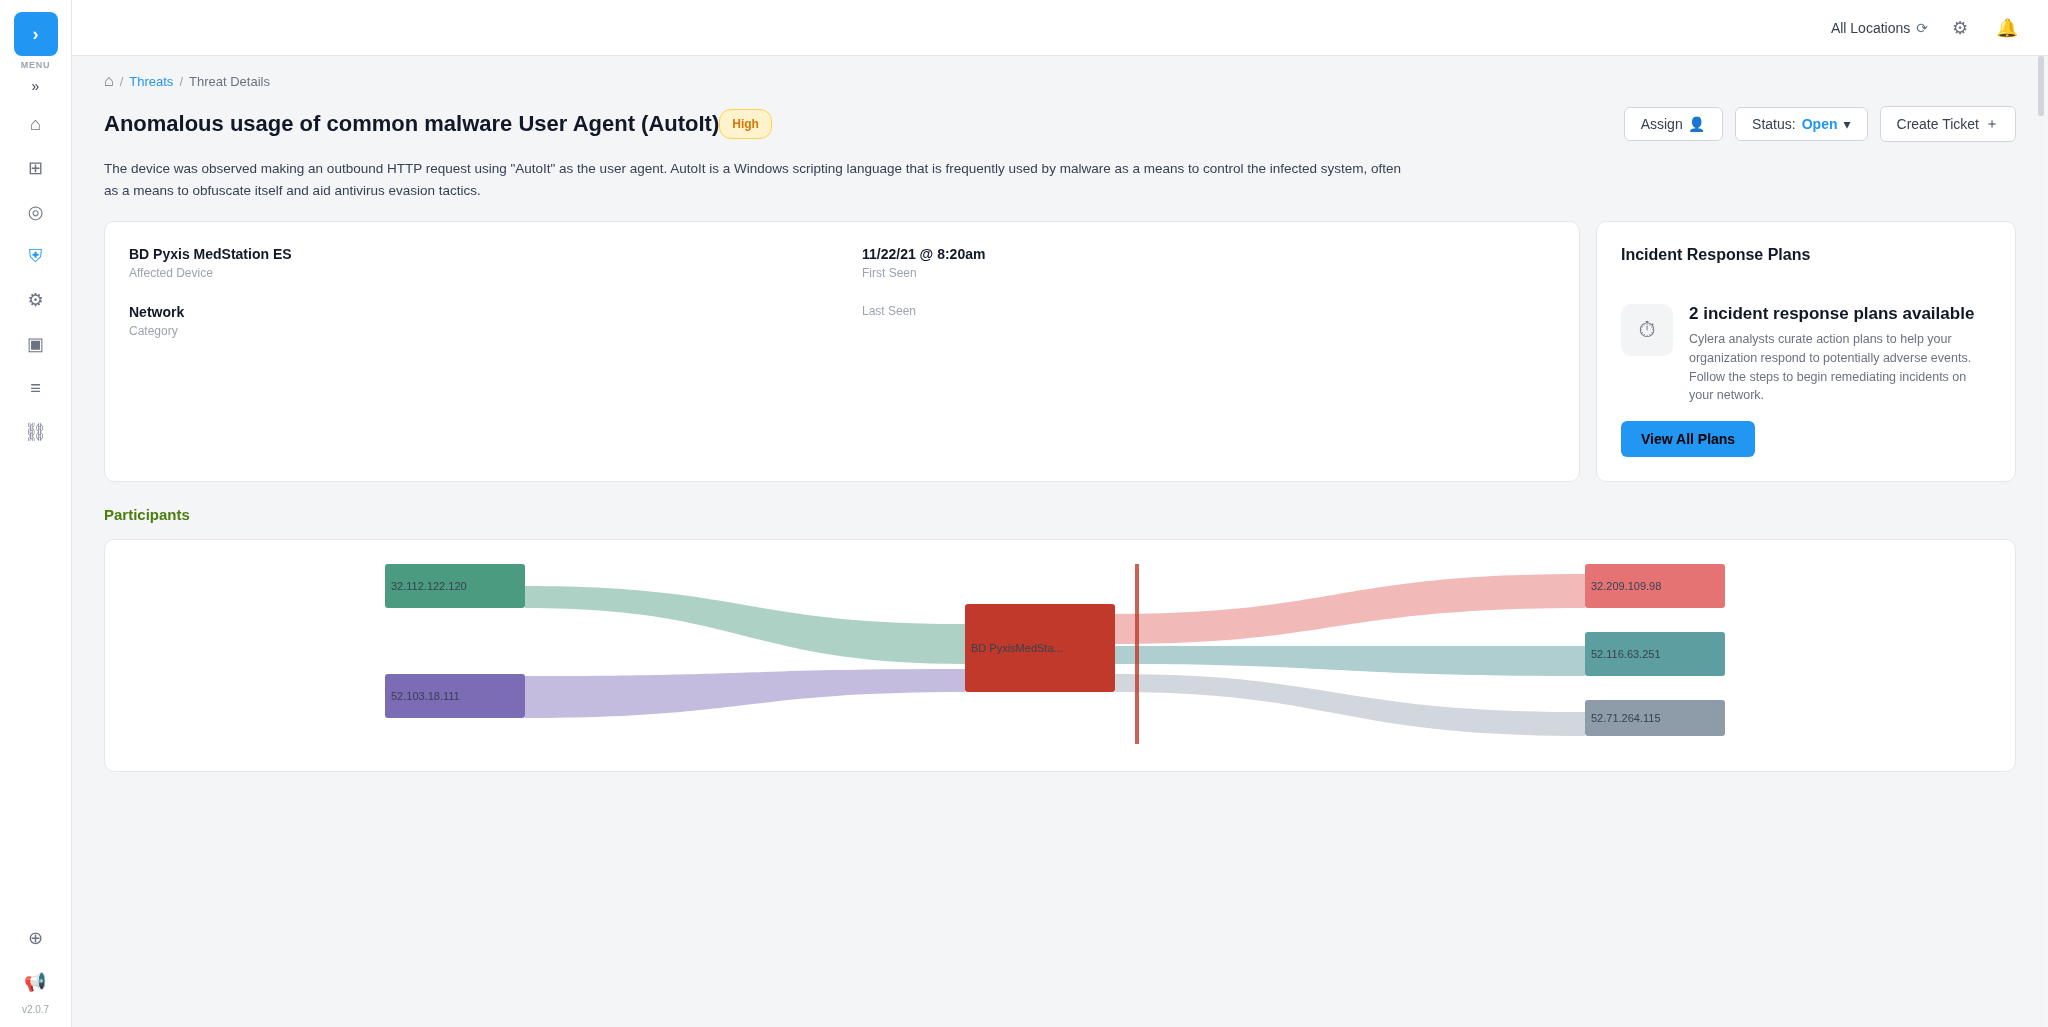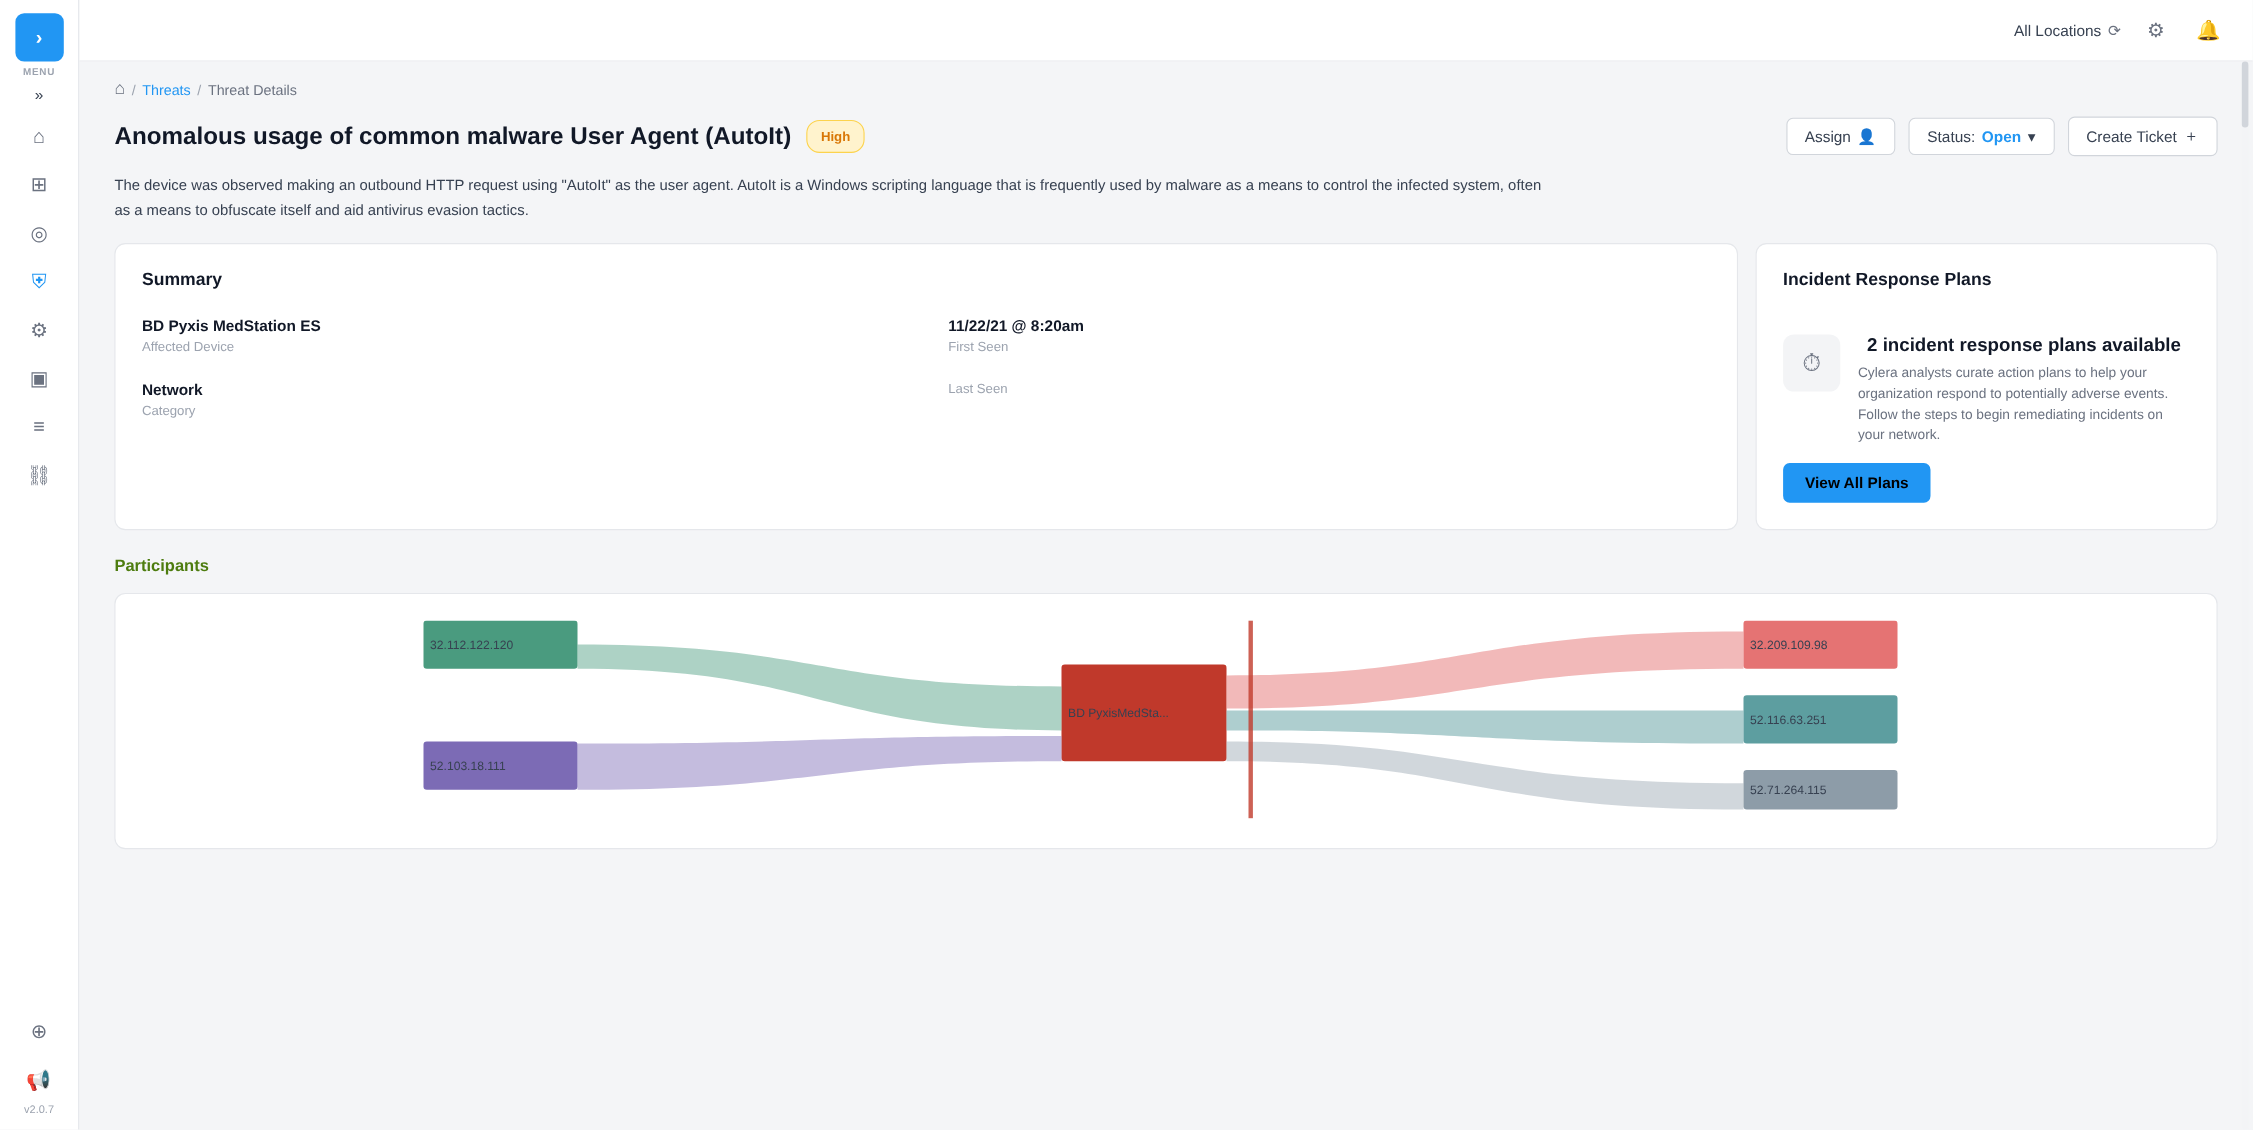--- a/index.html
+++ b/index.html
@@ -112,21 +112,21 @@
     .breadcrumb-current { color: #6b7280; }
     .breadcrumb-home { font-size: 16px; color: #6b7280; }
 
     
     .page-header {
       display: flex; align-items: center; justify-content: space-between;
       margin-bottom: 16px;
       flex-wrap: wrap; gap: 12px;
     }
     .page-title-group {
-      display: flex; align-items: center; gap: 14px;
+      display: flex; align-items: center; gap: 0;
     }
     .page-title {
       font-size: 22px; font-weight: 700; color: #111827;
     }
     .severity-badge {
       background: #fff3cd;
       color: #d97706;
       border: 1px solid #fcd34d;
       border-radius: 12px;
       padding: 7px 12px;
@@ -212,21 +212,20 @@
       background: #f3f4f6;
       border-radius: 10px;
       display: flex; align-items: center; justify-content: center;
       flex-shrink: 0;
       font-size: 22px; color: #6b7280;
     }
     .ir-plans-text {}
     .ir-plans-count {
       font-size: 17px; font-weight: 700; color: #111827;
       margin-bottom: 6px;
-      text-align: center;
     }
     .ir-plans-desc {
       font-size: 12.5px; color: #6b7280; line-height: 1.5;
     }
     .btn-view-plans {
       background: #2196F3;
       color: #000000;
       border: none;
       border-radius: 6px;
       padding: 10px 20px;
@@ -347,21 +346,20 @@
             <span>＋</span>
           </button>
         </div>
       </div>
 
       <p class="description">The device was observed making an outbound HTTP request using "AutoIt" as the user agent. AutoIt is a Windows scripting language that is frequently used by malware as a means to control the infected system, often as a means to obfuscate itself and aid antivirus evasion tactics.</p>
 
       <div class="cards-row">
 
         <div class="card">
-          <div class="card-title">Summary</div>
           <div class="summary-grid">
             <div>
               <div class="summary-item-value">BD Pyxis MedStation ES</div>
               <div class="summary-item-label">Affected Device</div>
             </div>
             <div>
               <div class="summary-item-value">11/22/21 @ 8:20am</div>
               <div class="summary-item-label">First Seen</div>
             </div>
             <div>

